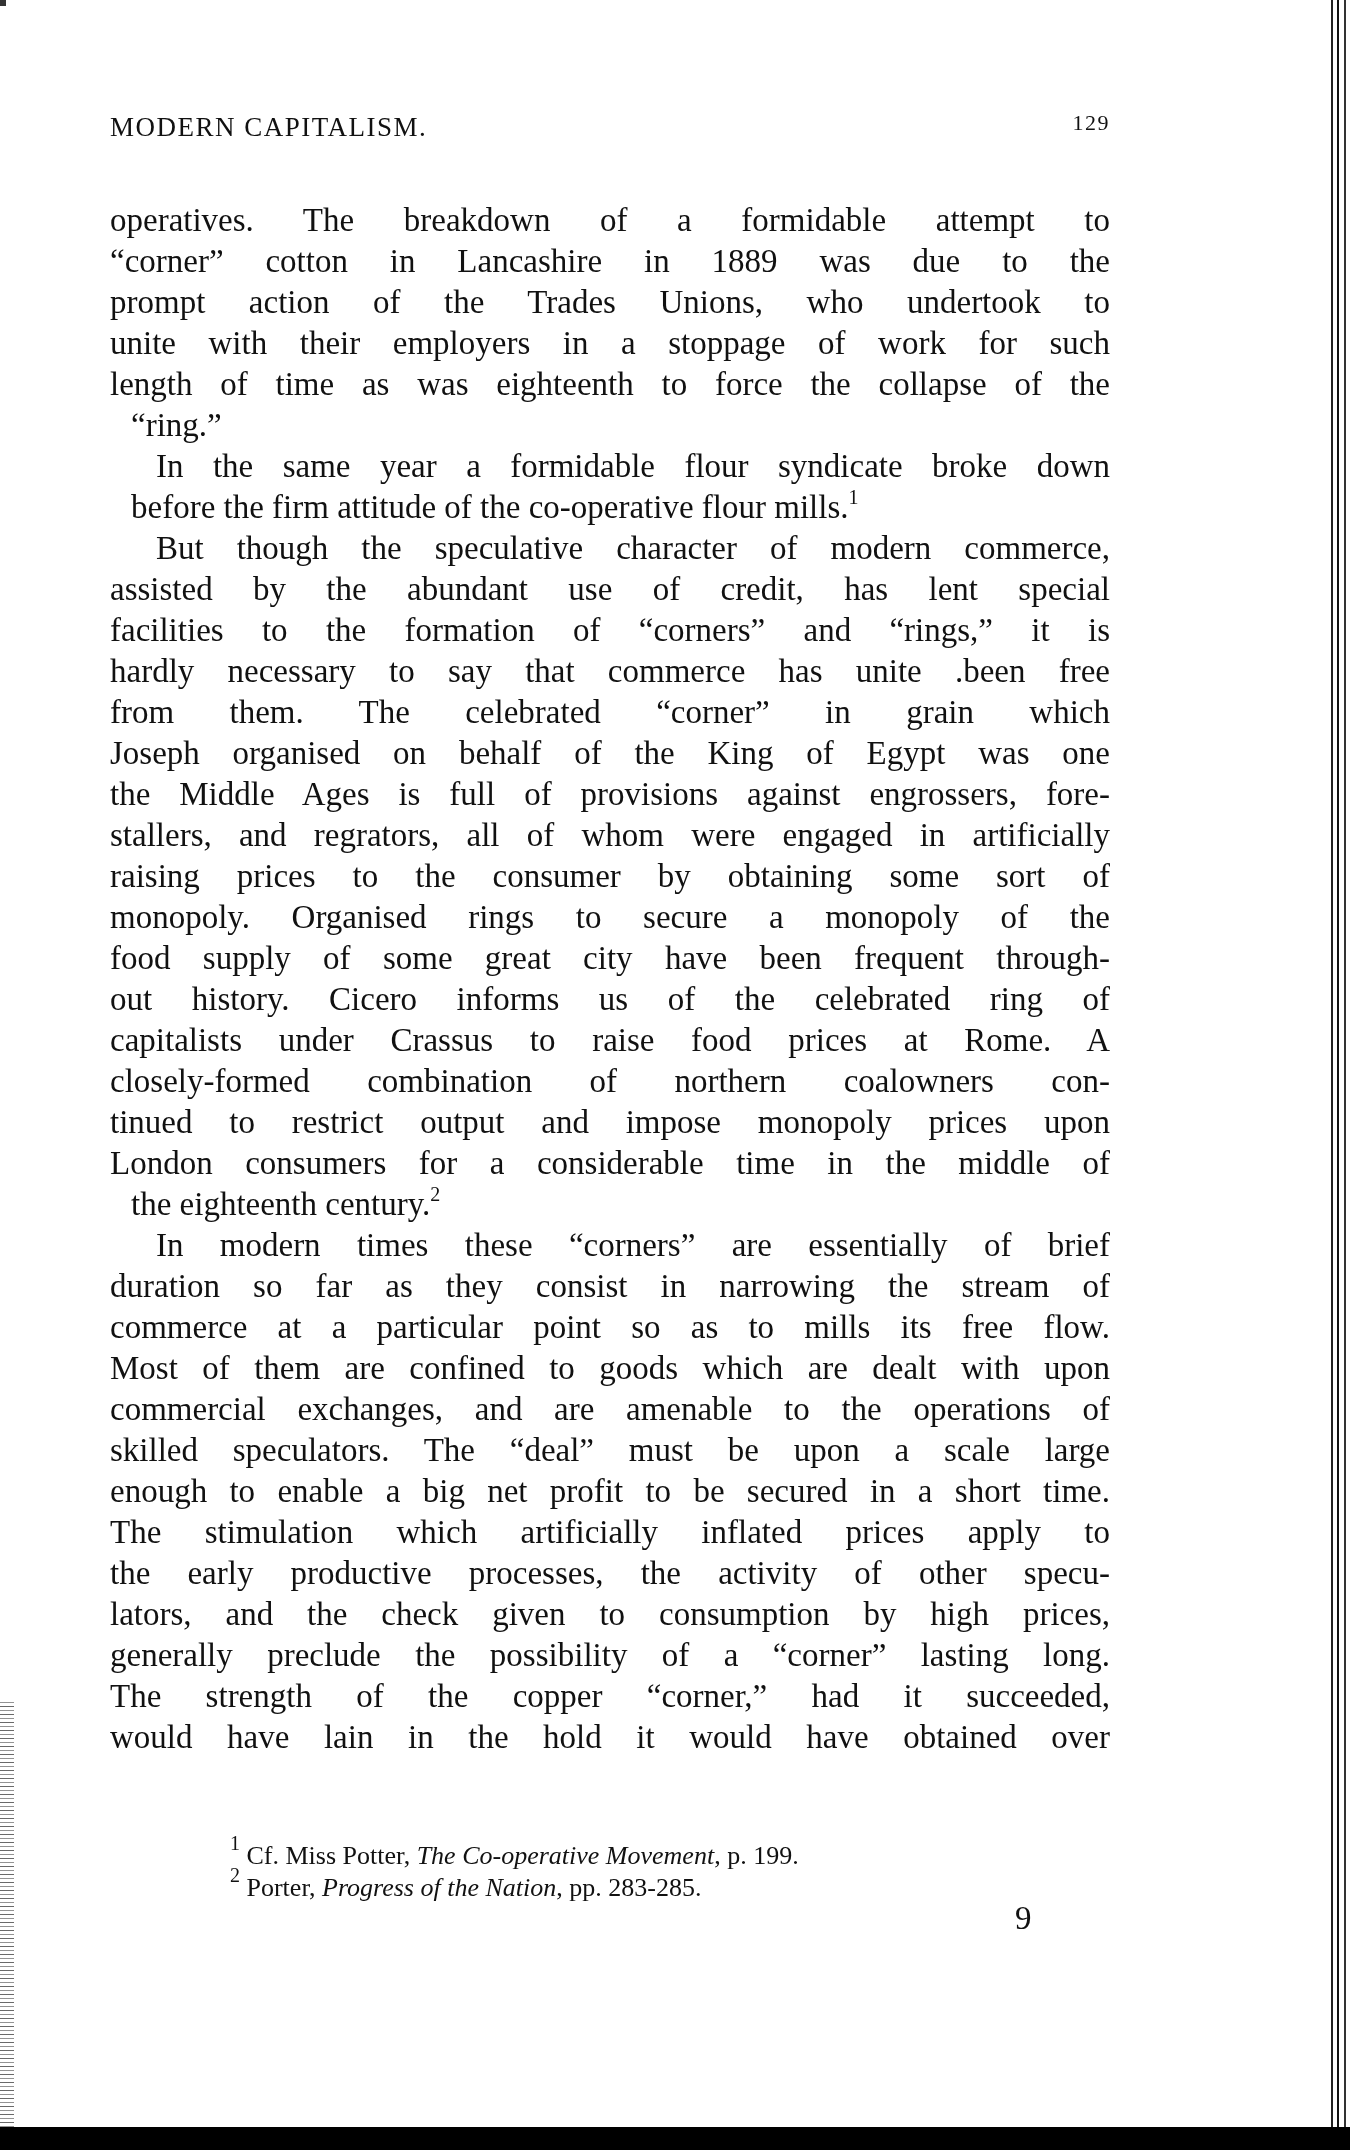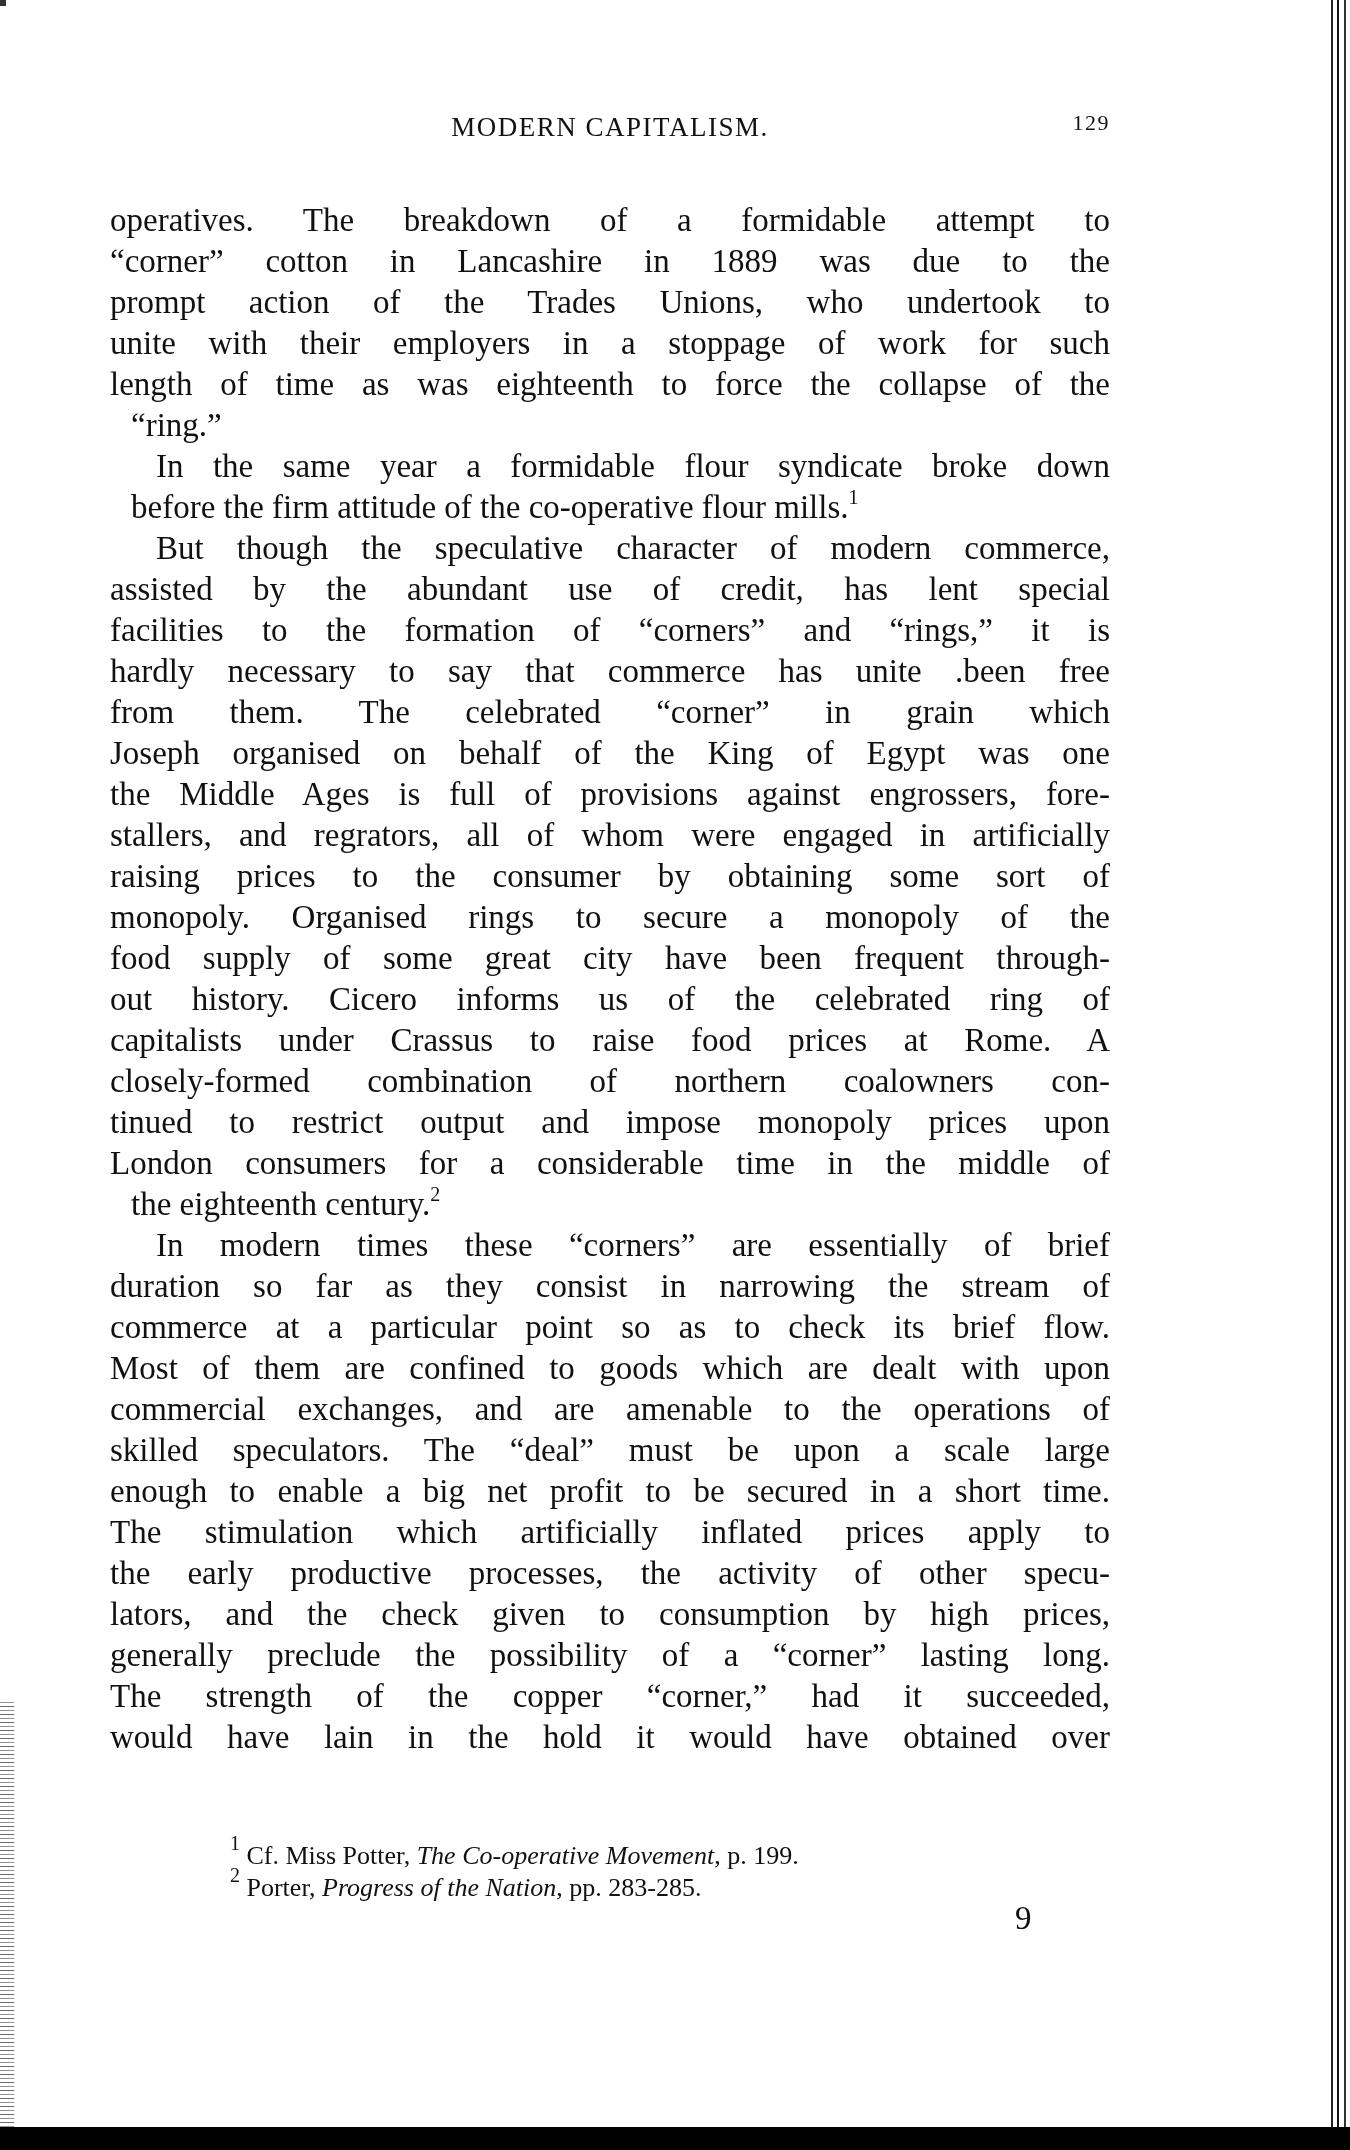--- a/index.html
+++ b/index.html
@@ -5,21 +5,21 @@
   html, body { margin: 0; padding: 0; }
   body {
     width: 1350px; height: 2150px; background: #ffffff; position: relative; overflow: hidden;
     font-family: "Liberation Serif", "DejaVu Serif", serif; color: #111;
   }
   .page { position: absolute; left: 0; top: 0; width: 1350px; height: 2150px; }
   .running-head {
     position: absolute; top: 112px; left: 110px; width: 1000px; height: 40px;
     font-size: 27px; letter-spacing: 1.5px;
   }
-  .running-title { position: absolute; left: 0; right: 0; text-align: center; top: 0; }
+  .running-title { position: absolute; left: 0; right: 0; text-align: left; top: 0; }
   .page-number { position: absolute; right: 0; top: -2px; font-size: 22px; }
   .body-text {
     position: absolute; left: 110px; top: 200px; width: 1000px;
     font-size: 33px; line-height: 41.0px;
   }
   .line { display: block; text-align: justify; text-align-last: justify; white-space: nowrap; height: 41px; overflow: visible; }
   .line.last { text-align-last: left; margin-left: 21px; }
   .line.indent { padding-left: 46px; }
   sup { font-size: 20px; line-height: 0; vertical-align: 14px; }
   .footnotes {
@@ -77,21 +77,21 @@
       <span class="line"><span>monopoly. Organised rings to secure a monopoly of the</span></span>
       <span class="line"><span>food supply of some great city have been frequent through-</span></span>
       <span class="line"><span>out history. Cicero informs us of the celebrated ring of</span></span>
       <span class="line"><span>capitalists under Crassus to raise food prices at Rome. A</span></span>
       <span class="line"><span>closely-formed combination of northern coalowners con-</span></span>
       <span class="line"><span>tinued to restrict output and impose monopoly prices upon</span></span>
       <span class="line"><span>London consumers for a considerable time in the middle of</span></span>
       <span class="line last"><span>the eighteenth century.</span><sup>2</sup></span>
       <span class="line indent"><span>In modern times these “corners” are essentially of brief</span></span>
       <span class="line"><span>duration so far as they consist in narrowing the stream of</span></span>
-      <span class="line"><span>commerce at a particular point so as to check its brief flow.</span></span>
+      <span class="line"><span>commerce at a particular point so as to mills its free flow.</span></span>
       <span class="line"><span>Most of them are confined to goods which are dealt with upon</span></span>
       <span class="line"><span>commercial exchanges, and are amenable to the operations of</span></span>
       <span class="line"><span>skilled speculators. The “deal” must be upon a scale large</span></span>
       <span class="line"><span>enough to enable a big net profit to be secured in a short time.</span></span>
       <span class="line"><span>The stimulation which artificially inflated prices apply to</span></span>
       <span class="line"><span>the early productive processes, the activity of other specu-</span></span>
       <span class="line"><span>lators, and the check given to consumption by high prices,</span></span>
       <span class="line"><span>generally preclude the possibility of a “corner” lasting long.</span></span>
       <span class="line"><span>The strength of the copper “corner,” had it succeeded,</span></span>
       <span class="line"><span>would have lain in the hold it would have obtained over</span></span>

